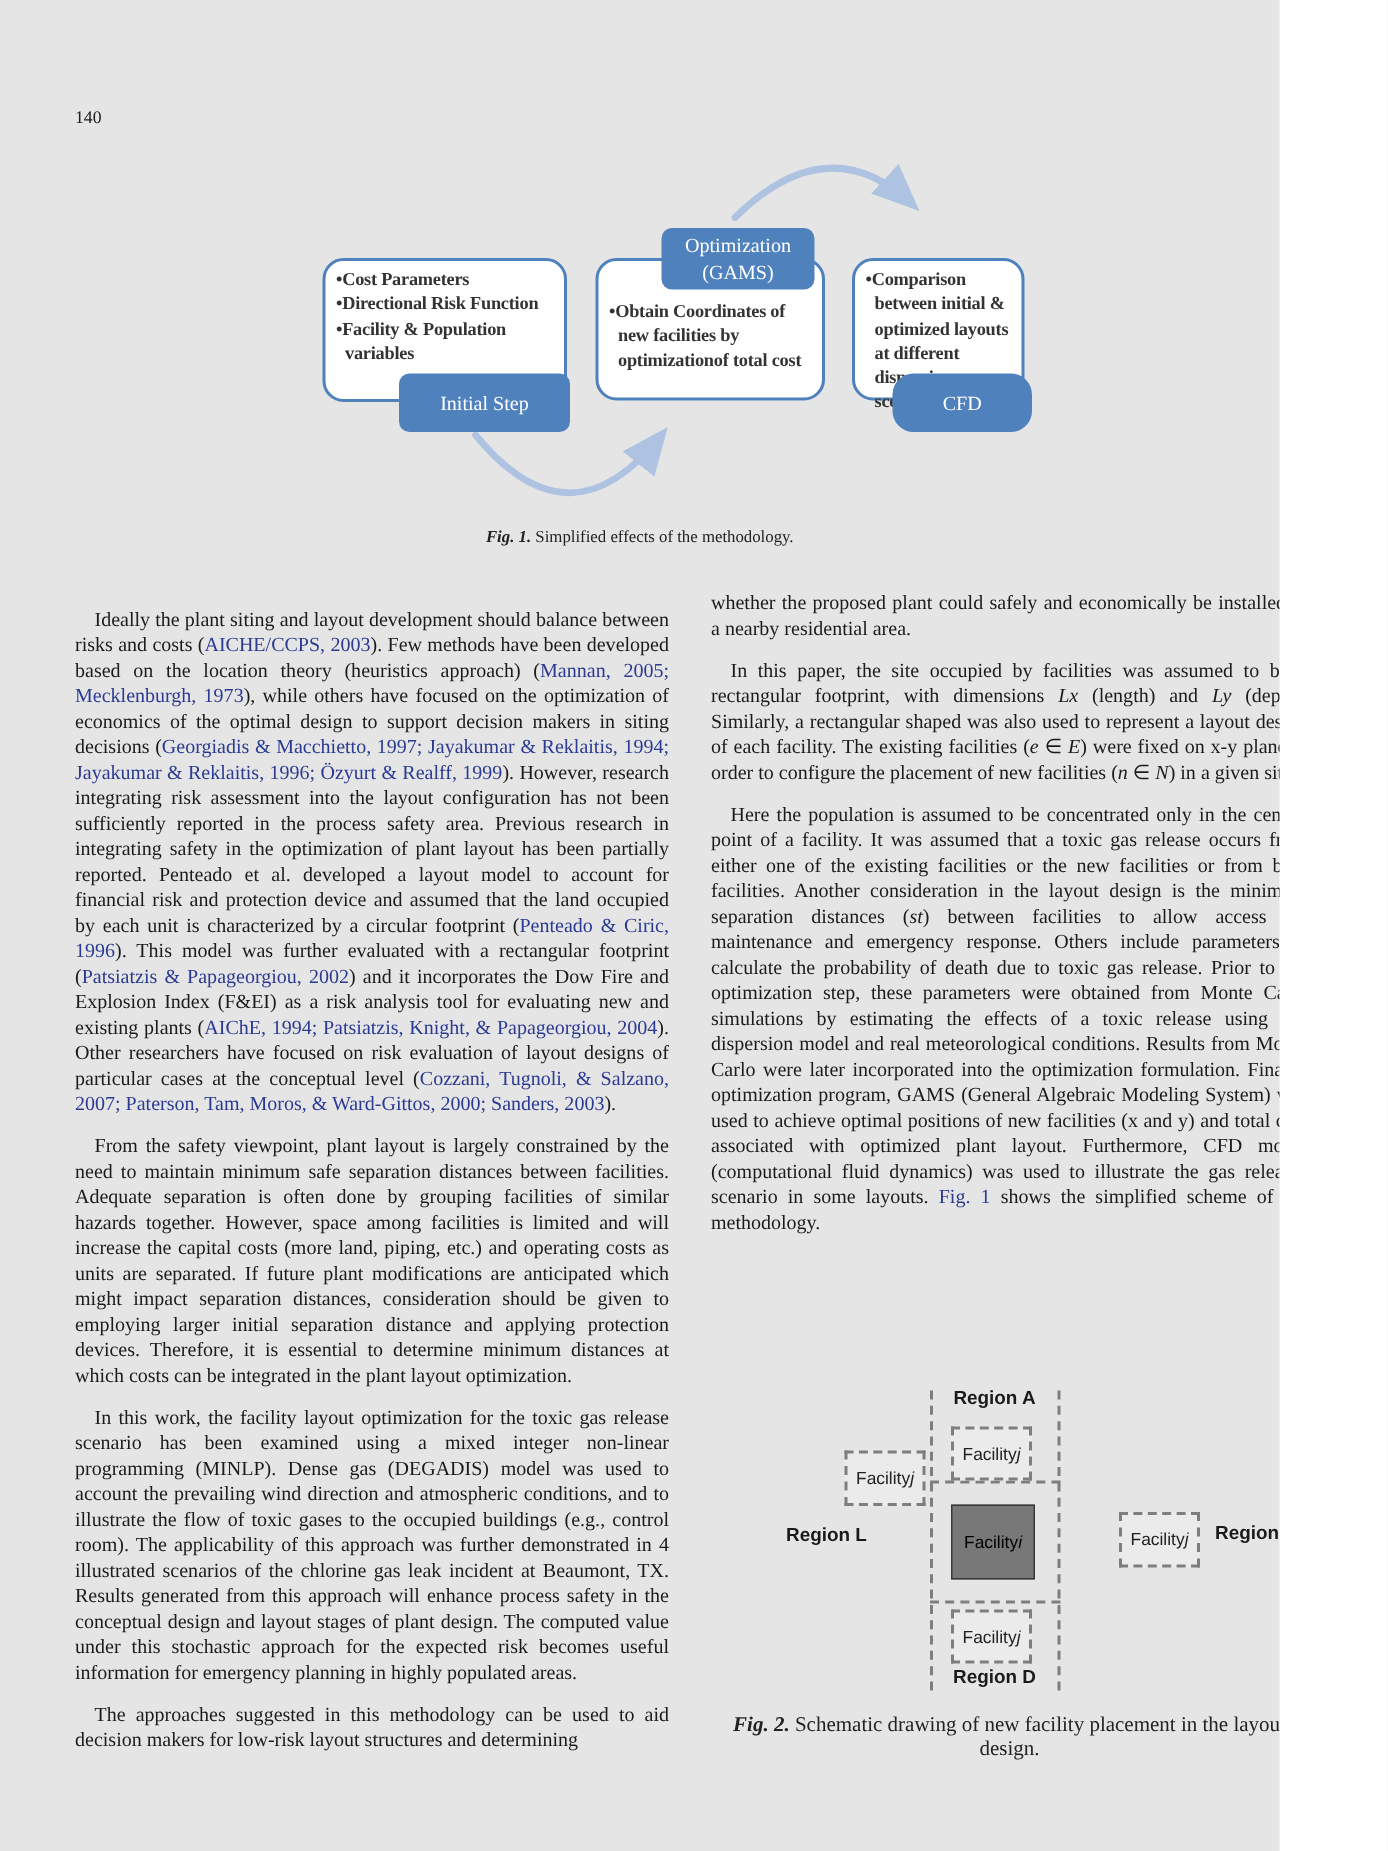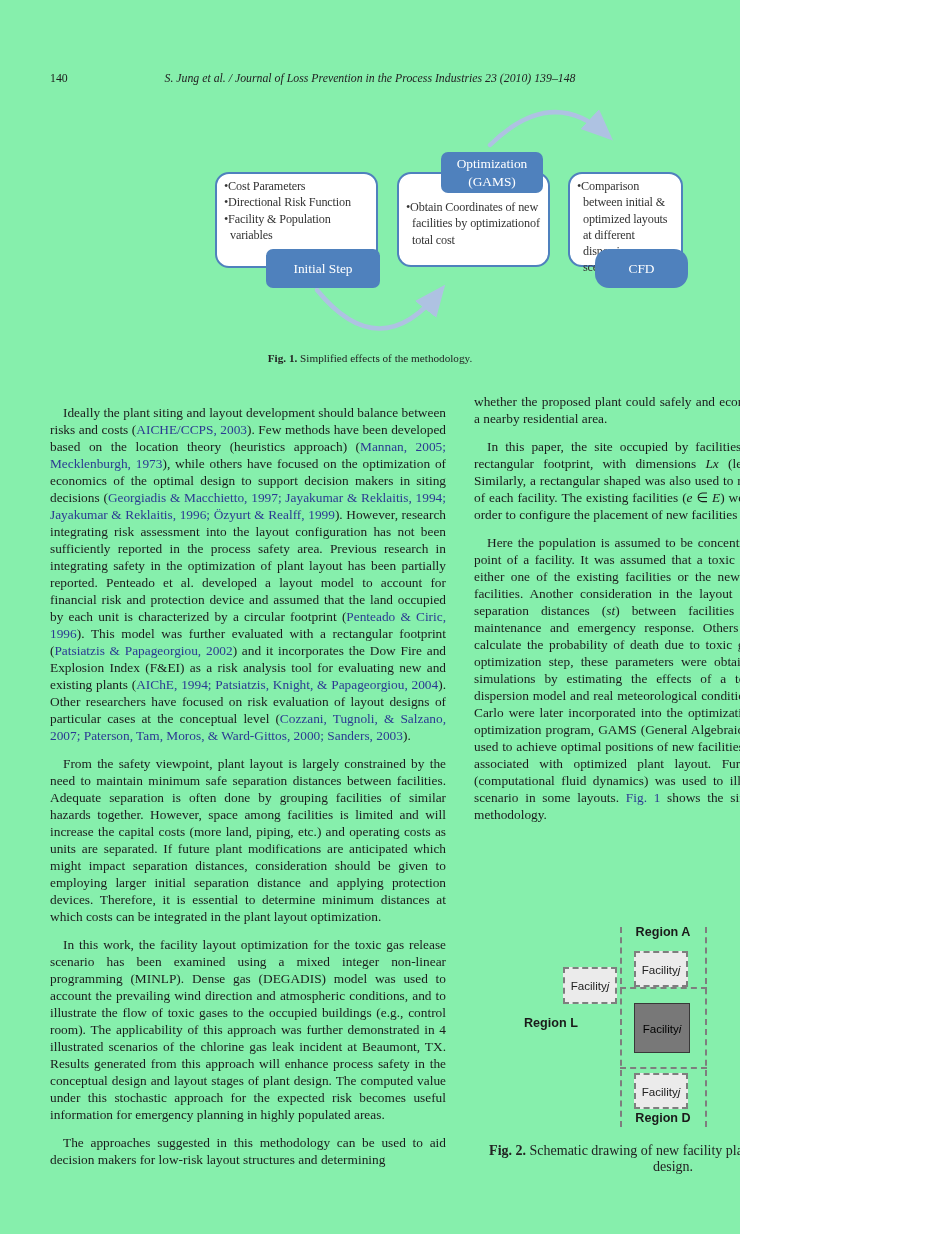--- a/index.html
+++ b/index.html
@@ -1,36 +1,36 @@
 <!DOCTYPE html>
 <html><head>
 <meta charset="utf-8">
 <style>
   html,body{margin:0;padding:0;background:#ffffff;}
-  .page{position:relative;width:740px;height:1234px;background:#86efac;overflow:hidden;
+  .page{position:relative;width:853px;height:1234px;background:#e5e5e5;overflow:hidden;
         font-family:"Liberation Serif", serif;color:#1b1b1b;}
 
   
   .pagenum{position:absolute;top:71px;left:50px;font-size:11.8px;}
   .runhead{position:absolute;top:71px;left:0;right:0;text-align:center;
            font-style:italic;font-size:11.8px;color:#222;}
 
   
   .f1-round{position:absolute;box-sizing:border-box;background:#fff;
             border:2.5px solid #4f81bd;border-radius:14px;}
   .f1-bullets{font-size:12.2px;line-height:16.3px;color:#333;letter-spacing:-0.15px;
-              padding:4px 4px 0 7px;}
+              padding:4px 4px 0 7px;font-weight:bold;}
   .bullet-line{padding-left:6px;text-indent:-6px;}
   .f1-solid{position:absolute;box-sizing:border-box;background:#4f81bd;border-radius:7px;
             color:#fff;display:flex;align-items:center;justify-content:center;
             text-align:center;font-size:13.4px;line-height:18px;z-index:3;}
   .f1-arrows{position:absolute;left:190px;top:98px;width:530px;height:245px;z-index:1;}
   .f1-caption{position:absolute;left:0;right:0;top:352px;text-align:center;
               font-size:11.2px;color:#222;}
-  .cap-label{font-weight:bold;}
+  .cap-label{font-weight:bold;font-style:italic;}
 
   
   .col{position:absolute;top:393px;font-size:13.35px;line-height:17px;text-align:justify;}
   .col-left{left:50px;width:396px;}
   .col-right{left:474px;width:398px;}
   .col p{margin:0;}
   .col p.indent{text-indent:13px;margin-top:11px;}
   .cite{color:#2b3a92;}
   .ital{font-style:italic;}
   .section-heading{font-size:13.4px;font-weight:bold;margin:57px 0 22px 0;text-align:left;}
@@ -48,21 +48,20 @@
       display:flex;align-items:center;justify-content:center;font-size:11.6px;color:#000;z-index:2;}
   .f2-caption{position:absolute;left:474px;width:398px;top:1143px;text-align:center;
               font-size:14px;color:#222;font-family:"Liberation Serif", serif;}
 </style>
 </head>
 <body>
 
 <div class="page">
 
   <div class="pagenum">140</div>
-  <div class="runhead">S. Jung et al. / Journal of Loss Prevention in the Process Industries 23 (2010) 139–148</div>
 
   <svg class="f1-arrows" viewBox="0 0 530 245">
     <defs>
       <marker id="ah" markerWidth="9" markerHeight="8" refX="5.5" refY="3" orient="auto">
         <path d="M0,0 L7,3 L0,6 Z" fill="#aec2e2"></path>
       </marker>
     </defs>
     <path d="M300,47 Q362,-14 418,38" fill="none" stroke="#aec2e2" stroke-width="4.5" stroke-linecap="round" marker-end="url(#ah)"></path>
     <path d="M127,192 Q190,269 251,192" fill="none" stroke="#aec2e2" stroke-width="4.5" stroke-linecap="round" marker-end="url(#ah)"></path>
   </svg>

